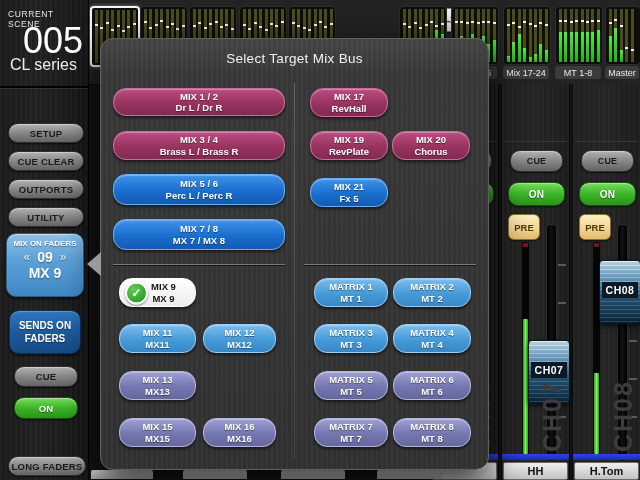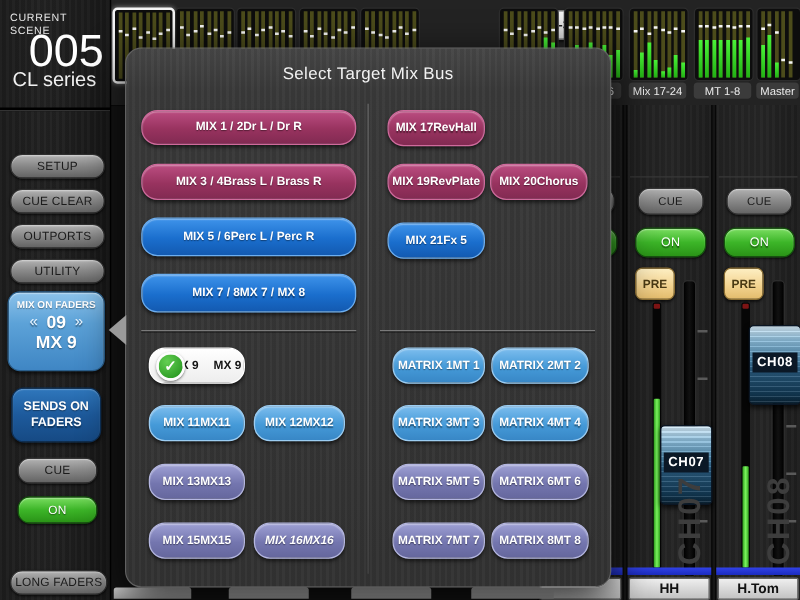--- a/index.html
+++ b/index.html
@@ -12,21 +12,21 @@
     border-right:1px solid #000;}
   #sidebar:before{content:"";position:absolute;inset:0;
     background:repeating-linear-gradient(90deg,rgba(255,255,255,.025) 0 2px,rgba(0,0,0,.05) 2px 5px);}
   .scene-label{left:8px;top:9px;width:78px;color:#e6e6e6;font-size:8.5px;letter-spacing:.6px;font-weight:normal;}
   .scene-num{left:10px;top:20px;width:70px;color:#fff;font-size:36px;margin-left:13px;}
   .scene-model{left:10px;top:56px;width:76px;color:#f0f0f0;font-size:16px;}
   .side-sep{left:0;top:86px;width:88px;height:2px;background:#000;border-bottom:1px solid #333;}
   .pill{border-radius:10px;border:1px solid #2f2f2f;display:flex;align-items:center;justify-content:center;
     background:linear-gradient(180deg,#b2b2b2,#8b8b8b 45%,#636363);
     box-shadow:0 1px 2px rgba(0,0,0,.7), inset 0 1px 1px rgba(255,255,255,.4);
-    color:#1b1b1b;font-weight:normal;font-size:9.5px;letter-spacing:.2px;}
+    color:#1b1b1b;font-weight:bold;font-size:9.5px;letter-spacing:.2px;}
   .pill.green{background:linear-gradient(180deg,#79dd60,#3cb528 50%,#2a9317);
     color:#fff;text-shadow:0 1px 1px rgba(0,0,0,.5);border-color:#14560c;}
   #mof{left:6px;top:233px;width:76px;height:62px;border-radius:10px;
     background:linear-gradient(180deg,#8cc2ea,#5ca2d8 40%,#3f86c4);
     border:1px solid #2a5f8c;box-shadow:0 2px 3px rgba(0,0,0,.6), inset 0 1px 1px rgba(255,255,255,.5);
     color:#fff;text-align:center;text-shadow:0 1px 1px rgba(0,0,0,.4);}
   #mof .t{font-size:8px;font-weight:bold;margin-top:5px;}
   #mof .row{display:flex;align-items:center;justify-content:center;gap:7px;margin-top:1px;}
   #mof .num{font-size:14px;font-weight:bold;}
   #mof .arr{font-size:12px;color:#e8f4ff;}
@@ -91,21 +91,21 @@
   #dialog{left:100px;top:38px;width:387px;height:430px;border-radius:13px;z-index:10;
     background:linear-gradient(180deg,#474747,#3a3a3a 8%,#333 95%);
     border:1px solid #606060;box-shadow:0 10px 34px rgba(0,0,0,.85);}
   #dialog:before{content:"";position:absolute;inset:0;border-radius:13px;
     background:repeating-linear-gradient(90deg,rgba(255,255,255,.02) 0 2px,rgba(0,0,0,.05) 2px 5px);}
   #dlg-title{left:0;top:12px;width:387px;text-align:center;color:#f2f2f2;font-size:13.5px;letter-spacing:.3px;}
   .vsep{left:193px;top:44px;width:1px;height:376px;background:linear-gradient(180deg,#666,#555 50%,#444);}
   .hsep{height:1px;background:#7a7a7a;box-shadow:0 1px 0 rgba(0,0,0,.6);}
   #callout{left:87px;top:252px;width:0;height:0;z-index:11;
     border-top:12px solid transparent;border-bottom:12px solid transparent;border-right:14px solid #9a9a9a;}
-  .dlg-btn{position:absolute;border-radius:13px;display:flex;flex-direction:row;align-items:center;
+  .dlg-btn{position:absolute;border-radius:13px;display:flex;flex-direction:column;align-items:center;
     justify-content:center;text-align:center;color:#fff;font-size:9.5px;line-height:11.5px;font-weight:bold;
     text-shadow:0 1px 1px rgba(0,0,0,.45);
     box-shadow:0 2px 3px rgba(0,0,0,.55), inset 0 1px 1px rgba(255,255,255,.35);}
   .dlg-btn.magenta{background:linear-gradient(180deg,#bb4d81,#98335f 55%,#822a52);border:1px solid #cf6a9c;}
   .dlg-btn.blue{background:linear-gradient(180deg,#3e93ea,#1a6ecd 55%,#135ab1);border:1px solid #6caef0;}
   .dlg-btn.lightblue{background:linear-gradient(180deg,#7cbdee,#459ad8 55%,#3887c6;);border:1px solid #9ccdf2;
     background:linear-gradient(180deg,#7cbdee,#459ad8 55%,#3887c6);}
   .dlg-btn.lavender{background:linear-gradient(180deg,#9ea0d4,#7476af 55%,#65679d);border:1px solid #b4b6e0;}
   .dlg-btn.selected{background:linear-gradient(180deg,#fff,#ededed);border:1px solid #fff;color:#141414;
     text-shadow:none;}
@@ -475,21 +475,21 @@
         <span class="l2">MX12</span>
       </div>
       <div class="dlg-btn lavender" style="left: 18px; top: 332px; width: 75px; height: 27px;">
         <span class="l1">MIX 13</span>
         <span class="l2">MX13</span>
       </div>
       <div class="dlg-btn lavender" style="left: 18px; top: 379px; width: 75px; height: 27px;">
         <span class="l1">MIX 15</span>
         <span class="l2">MX15</span>
       </div>
-      <div class="dlg-btn lavender" style="left: 102px; top: 379px; width: 71px; height: 27px; font-style: italic;">
+      <div class="dlg-btn lavender" style="left: 102px; top: 379px; width: 71px; height: 27px;">
         <span class="l1">MIX 16</span>
         <span class="l2">MX16</span>
       </div>
       <div class="dlg-btn lightblue" style="left: 213px; top: 239px; width: 72px; height: 27px;">
         <span class="l1">MATRIX 1</span>
         <span class="l2">MT 1</span>
       </div>
       <div class="dlg-btn lightblue" style="left: 292px; top: 239px; width: 76px; height: 27px;">
         <span class="l1">MATRIX 2</span>
         <span class="l2">MT 2</span>

